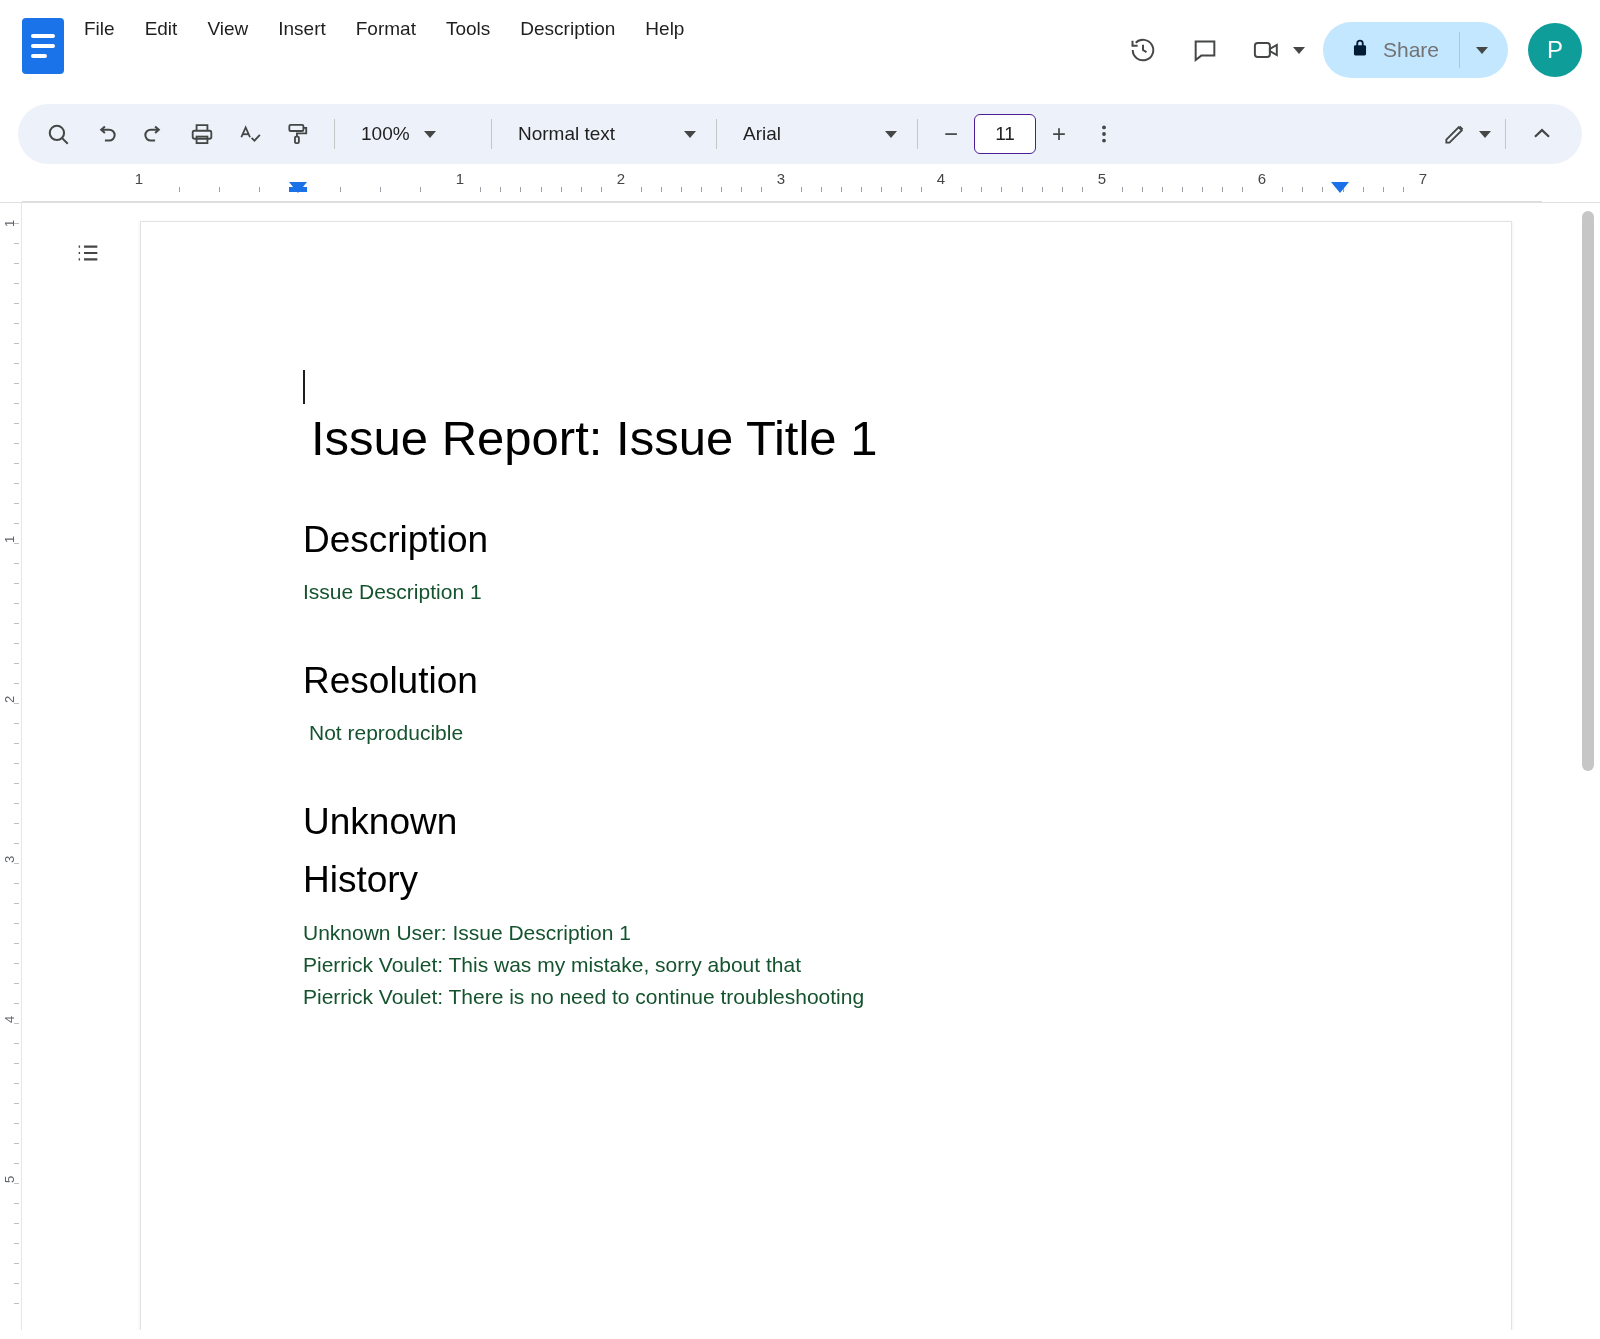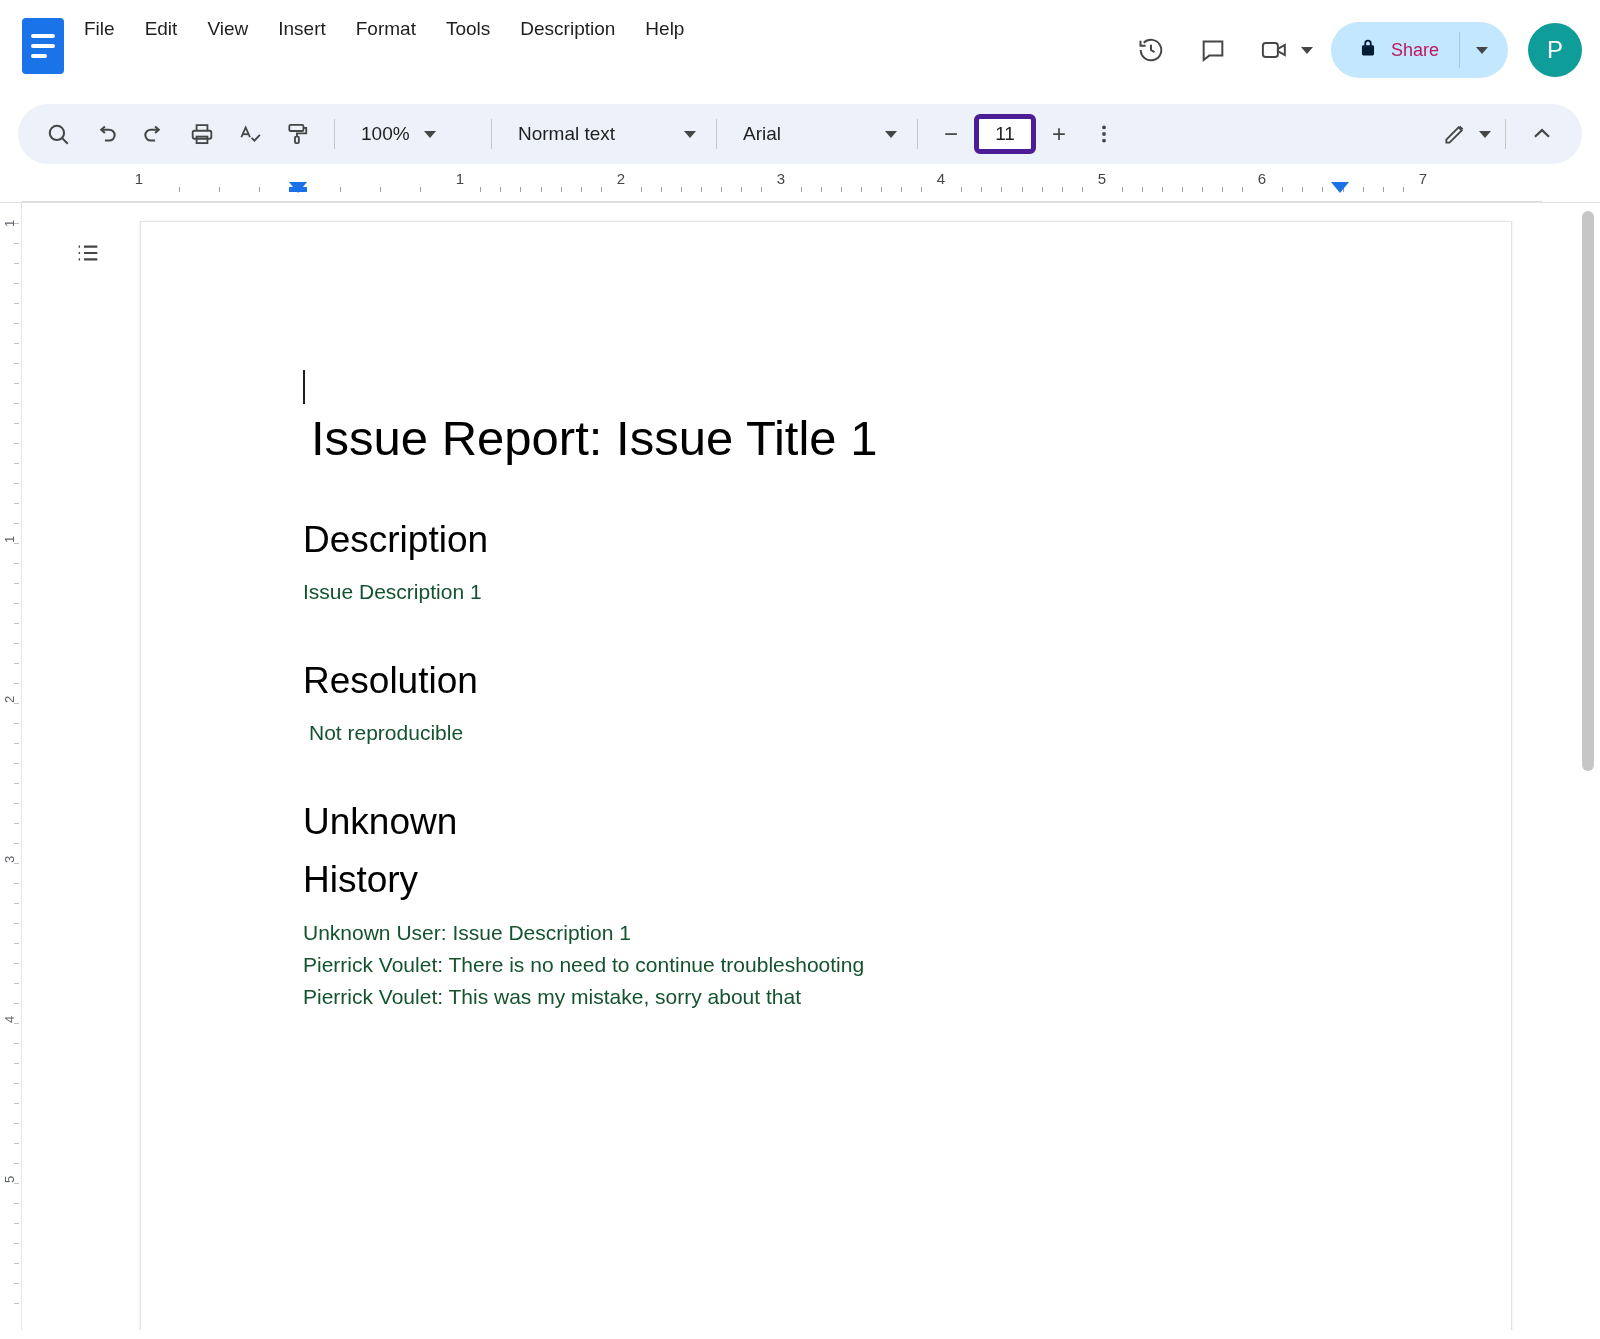--- a/index.html
+++ b/index.html
@@ -98,22 +98,22 @@
     border-radius: 28px;
     padding: 0 4px 0 0;
     cursor: pointer;
   }
   .share-main {
     display: flex; align-items: center; gap: 12px;
     padding: 0 20px 0 26px;
     height: 100%;
   }
   .share-label {
-    font-size: 18px;
-    color: #be185d;
+    font-size: 21px;
+    color: #737373;
   }
   .share-divider {
     width: 1px; height: 36px;
     background: #9fcbe8;
   }
   .share-caret-box {
     width: 44px; height: 100%;
     display: flex; align-items: center; justify-content: center;
   }
   .avatar {
@@ -179,21 +179,21 @@
   .pm-btn {
     width: 38px; height: 38px;
     display: flex; align-items: center; justify-content: center;
     border-radius: 50%;
     color: #444746;
     font-size: 24px;
     cursor: pointer;
   }
   .size-box {
     width: 62px; height: 40px;
-    border: 5px solid #4c1d95;
+    border: 1px solid #4c1d95;
     border-radius: 6px;
     background: #ffffff;
     display: flex; align-items: center; justify-content: center;
     font-size: 19px;
     color: #1f1f1f;
   }
   .toolbar-spacer { flex: 1; }
   .pen-group { display: flex; align-items: center; gap: 2px; cursor: pointer; }
 
   
@@ -690,22 +690,22 @@
         <p class="doc-p">Issue Description 1</p>
 
         <h2 class="doc-h2">Resolution</h2>
         <p class="doc-p indent"> Not reproducible</p>
 
         <h2 class="doc-h2">Unknown</h2>
 
         <h2 class="doc-h2">History</h2>
         <div class="doc-p history-list">
           <div>Unknown User: Issue Description 1</div>
+          <div>Pierrick Voulet: This was my mistake, sorry about that</div>
           <div>Pierrick Voulet: There is no need to continue troubleshooting</div>
-          <div>Pierrick Voulet: This was my mistake, sorry about that</div>
         </div>
 
       </div>
     </div>
 
     <div class="scrollbar">
       <div class="scroll-thumb"></div>
     </div>
   </div>
 </div>

